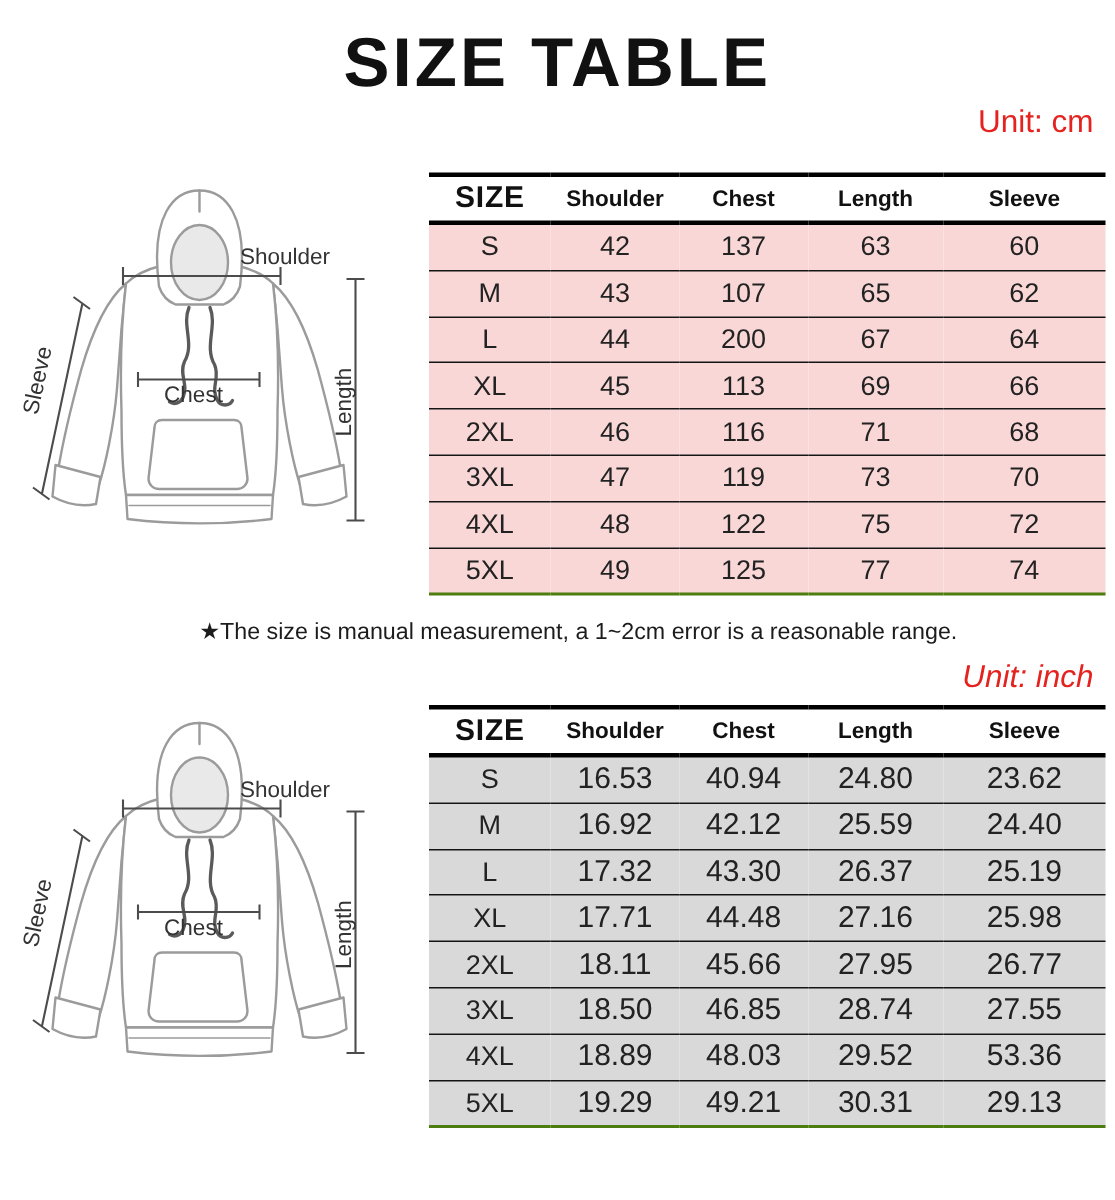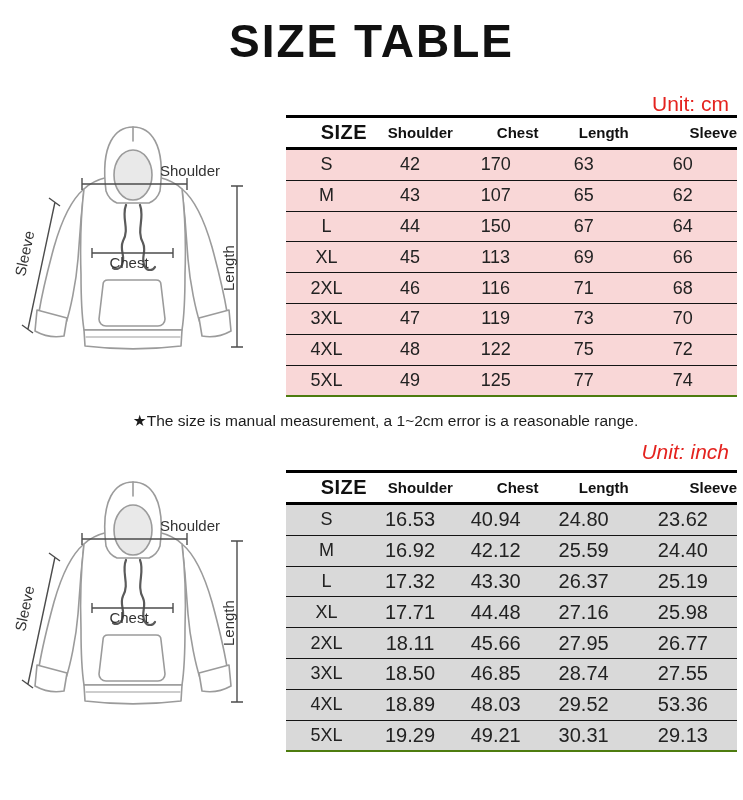--- a/index.html
+++ b/index.html
@@ -2,30 +2,30 @@
 <html><head>
 <meta charset="utf-8">
 <style>
   html,body{margin:0;padding:0;background:#fff;}
   #page{position:relative;width:743px;height:800px;background:#fff;overflow:hidden;
         font-family:"Liberation Sans",sans-serif;color:#1a1a1a;}
   .title{position:absolute;top:14px;left:0;width:100%;text-align:center;
          font-family:Liberation Sans, sans-serif;font-weight:700;font-size:46px;
          letter-spacing:2px;color:#111;}
   .unit{position:absolute;right:14px;text-align:right;font-size:21px;font-weight:500;color:#e4231f;}
-  #unit-cm{top:92px;}
+  #unit-cm{top:70px;}
   #unit-inch{top:440px;font-style:italic;}
   table.size-table{position:absolute;left:286px;width:451px;border-collapse:collapse;table-layout:fixed;}
   #table-cm{top:115px;}
   #table-inch{top:470px;}
   .size-table col.c0{width:18%;} .size-table col.c1{width:19%;}
   .size-table col.c2{width:19%;} .size-table col.c3{width:20%;}
   .size-table col.c4{width:24%;}
   .size-table thead tr{border-top:3px solid #000;border-bottom:3px solid #000;}
-  .size-table th{font-weight:700;font-size:15px;height:29px;text-align:right;padding:0;color:#111;}
+  .size-table th{font-weight:700;font-size:15px;height:29px;text-align:center;padding:0;color:#111;}
   .size-table th.size-col{font-size:20px;letter-spacing:0.5px;}
   .size-table td{text-align:center;height:29.8px;padding:0;border-bottom:1.5px solid #141414;
                  font-size:18px;color:#222;}
   .size-table tbody tr:last-child td{border-bottom:2px solid #4d7c0f;}
   #table-cm td{background:#f9d7d7;}
   #table-inch td{background:#d9d9d9;font-size:20px;}
   #table-inch td.size-cell{font-size:18px;}
   .note{position:absolute;top:412px;left:0;width:100%;text-align:center;
         font-size:15.5px;color:#1c1c1c;padding-left:14px;}
   .hoodie-fig{position:absolute;left:8px;width:250px;height:250px;}
@@ -86,35 +86,35 @@
         <th>Shoulder</th>
         <th>Chest</th>
         <th>Length</th>
         <th>Sleeve</th>
       </tr>
     </thead>
     <tbody>
       <tr>
         <td class="size-cell">S</td>
         <td>42</td>
-        <td>170</td>
+        <td>137</td>
         <td>63</td>
         <td>60</td>
       </tr>
       <tr>
         <td class="size-cell">M</td>
         <td>43</td>
         <td>107</td>
         <td>65</td>
         <td>62</td>
       </tr>
       <tr>
         <td class="size-cell">L</td>
         <td>44</td>
-        <td>150</td>
+        <td>200</td>
         <td>67</td>
         <td>64</td>
       </tr>
       <tr>
         <td class="size-cell">XL</td>
         <td>45</td>
         <td>113</td>
         <td>69</td>
         <td>66</td>
       </tr>

